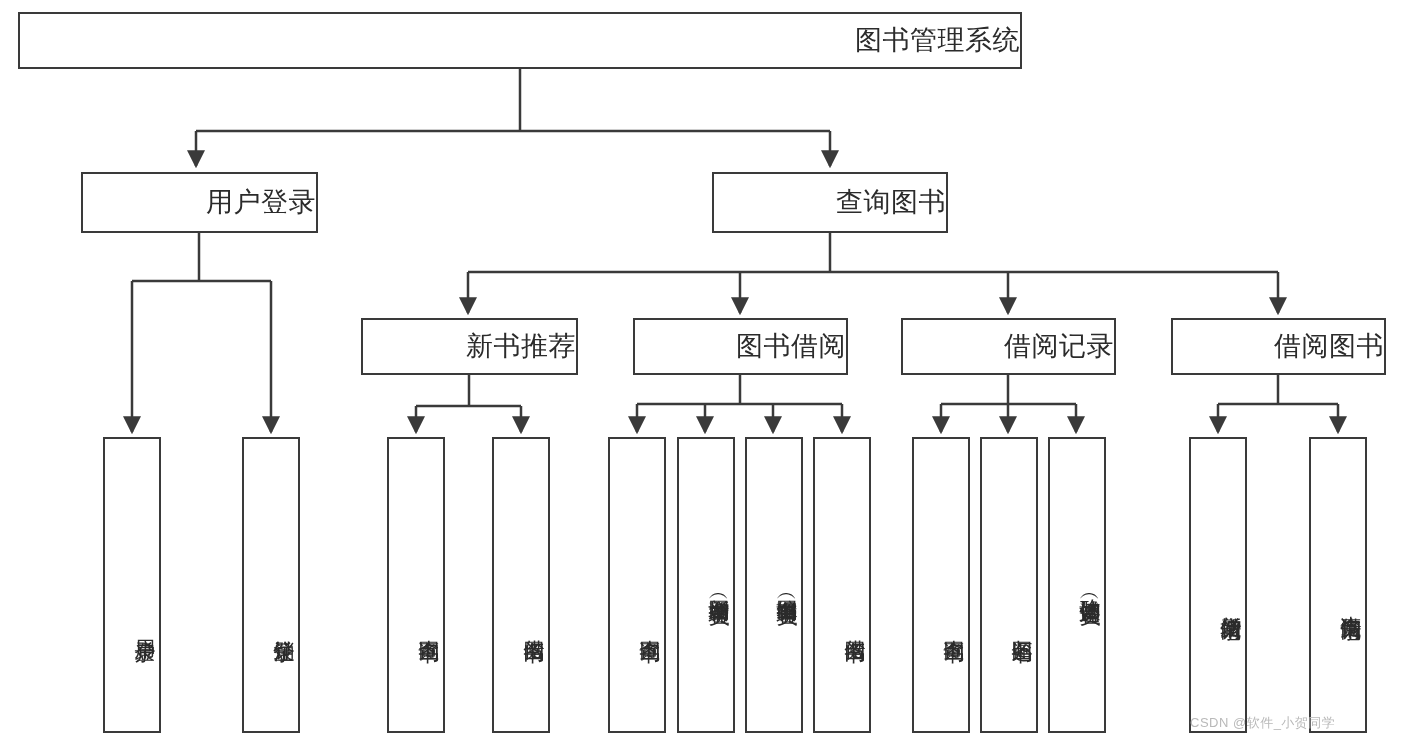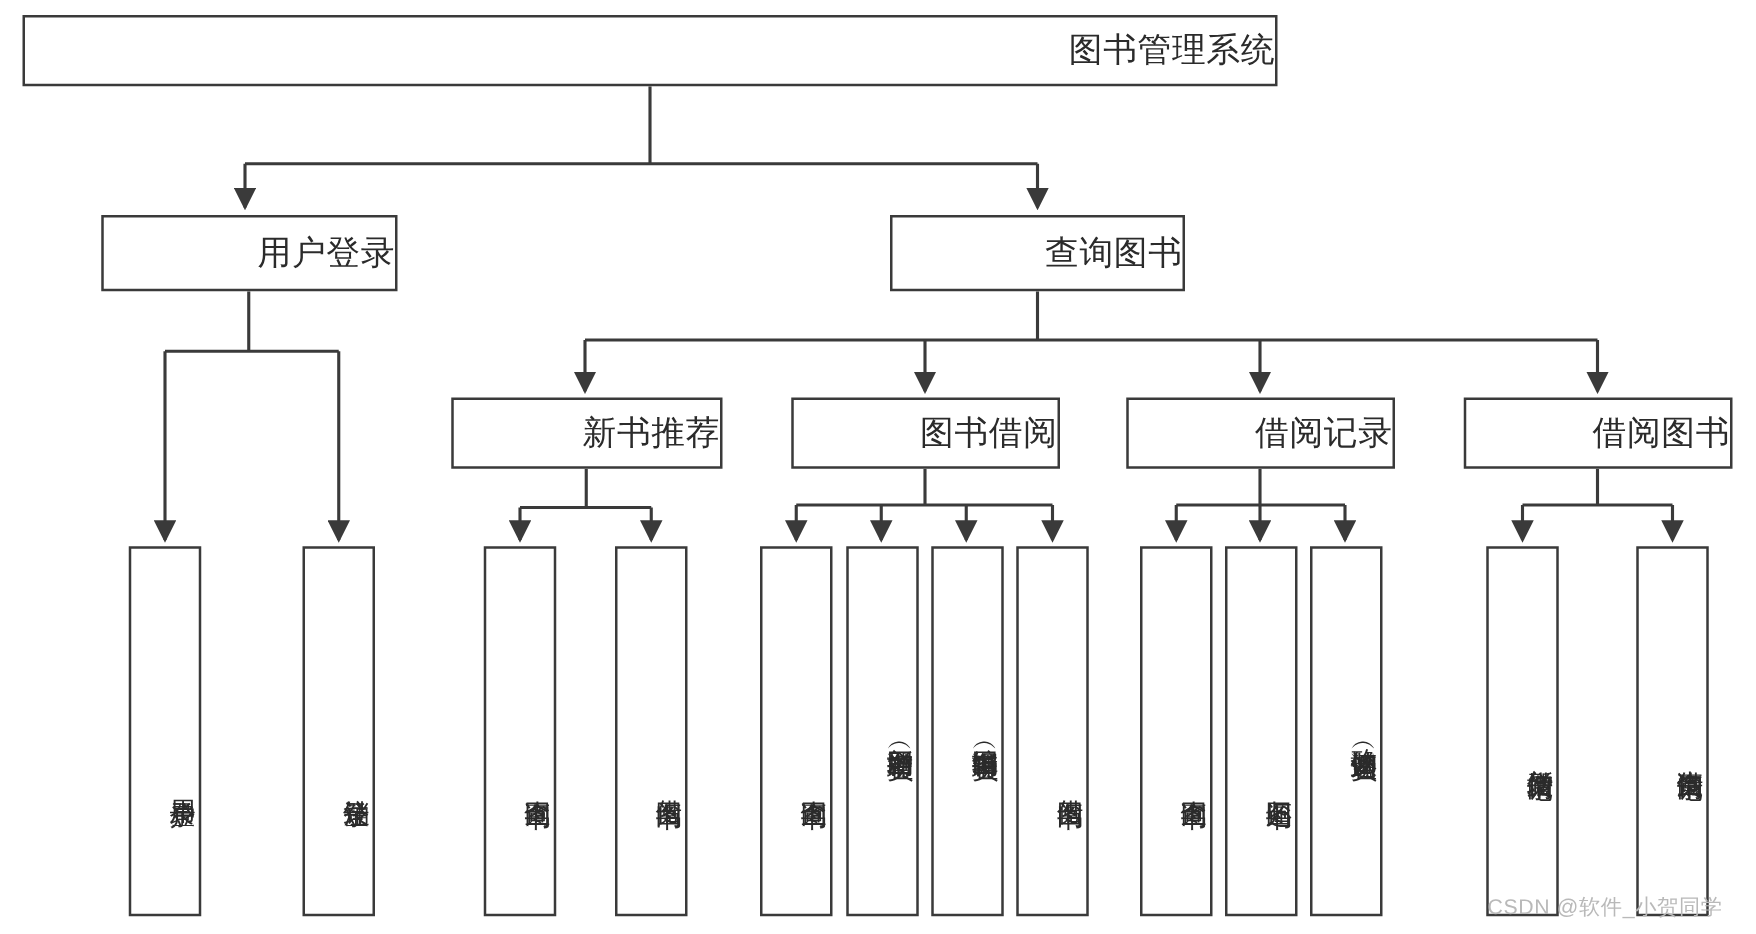--- a/index.html
+++ b/index.html
@@ -52,21 +52,21 @@
     padding-bottom: 6px;
     align-items: flex-start;
     justify-content: center;
   }
   .node.vert span {
     display: block;
   }
   .watermark {
     position: absolute;
     color: #b9b9b9;
-    font-size: 17px;
+    font-size: 13px;
     white-space: nowrap;
     letter-spacing: 0.5px;
     pointer-events: none;
   }
 </style>
 </head>
 <body>
 
 <div id="canvas">
 

